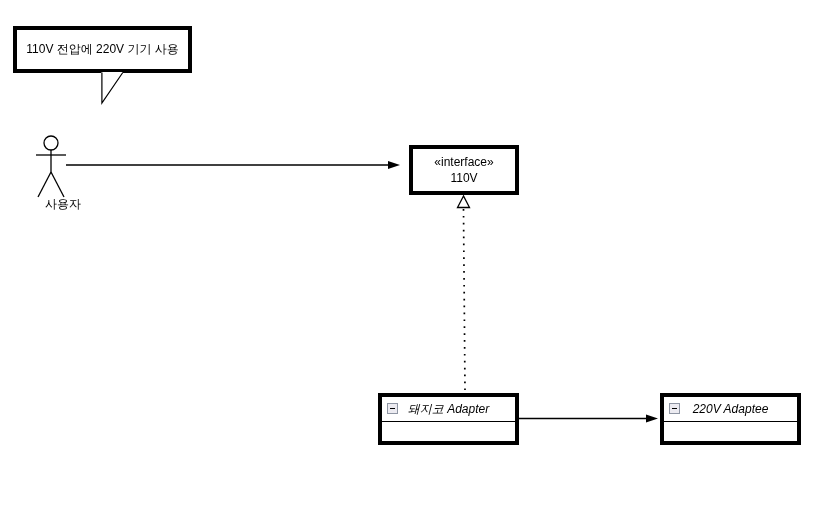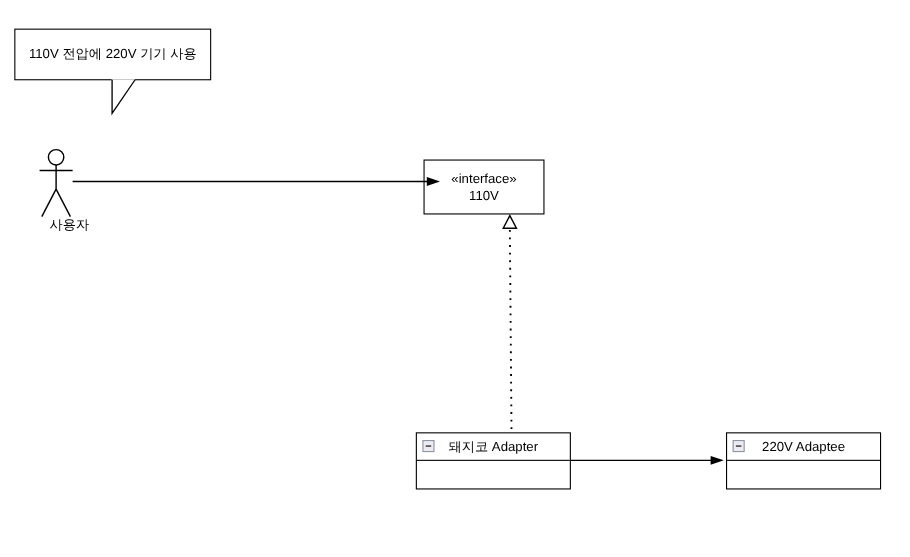--- a/index.html
+++ b/index.html
@@ -8,42 +8,42 @@
     background: #ffffff;
     font-family: "Liberation Sans", sans-serif;
     position: relative;
     overflow: hidden;
     color: #000;
   }
   .canvas { position: absolute; left: 0; top: 0; width: 827px; height: 506px; }
 
   .box {
     position: absolute;
-    border: 1px solid #000000;
+    border: 4px solid #000000;
     background: #fff;
     box-sizing: border-box;
   }
 
   
   .note {
     left: 13px; top: 26px; width: 179px; height: 47px;
     display: flex; align-items: center; justify-content: center;
     font-size: 12px; white-space: nowrap;
   }
 
   
   .iface {
-    left: 385px; top: 145px; width: 110px; height: 50px;
+    left: 409px; top: 145px; width: 110px; height: 50px;
     display: flex; flex-direction: column;
     align-items: center; justify-content: center;
     font-size: 12px; line-height: 16px; text-align: center;
   }
 
   
-  .uml-class { width: 141px; height: 52px; }
+  .uml-class { width: 141px; height: 52px; font-style: italic; }
   .uml-class .title {
     position: relative; height: 25px; box-sizing: border-box;
     border-bottom: 1px solid #000;
     display: flex; align-items: center; justify-content: center;
     font-size: 12px; white-space: nowrap;
   }
   .uml-class .compartment { height: 25px; }
   .adapter { left: 378px; top: 393px; }
   .adaptee { left: 660px; top: 393px; }
 

